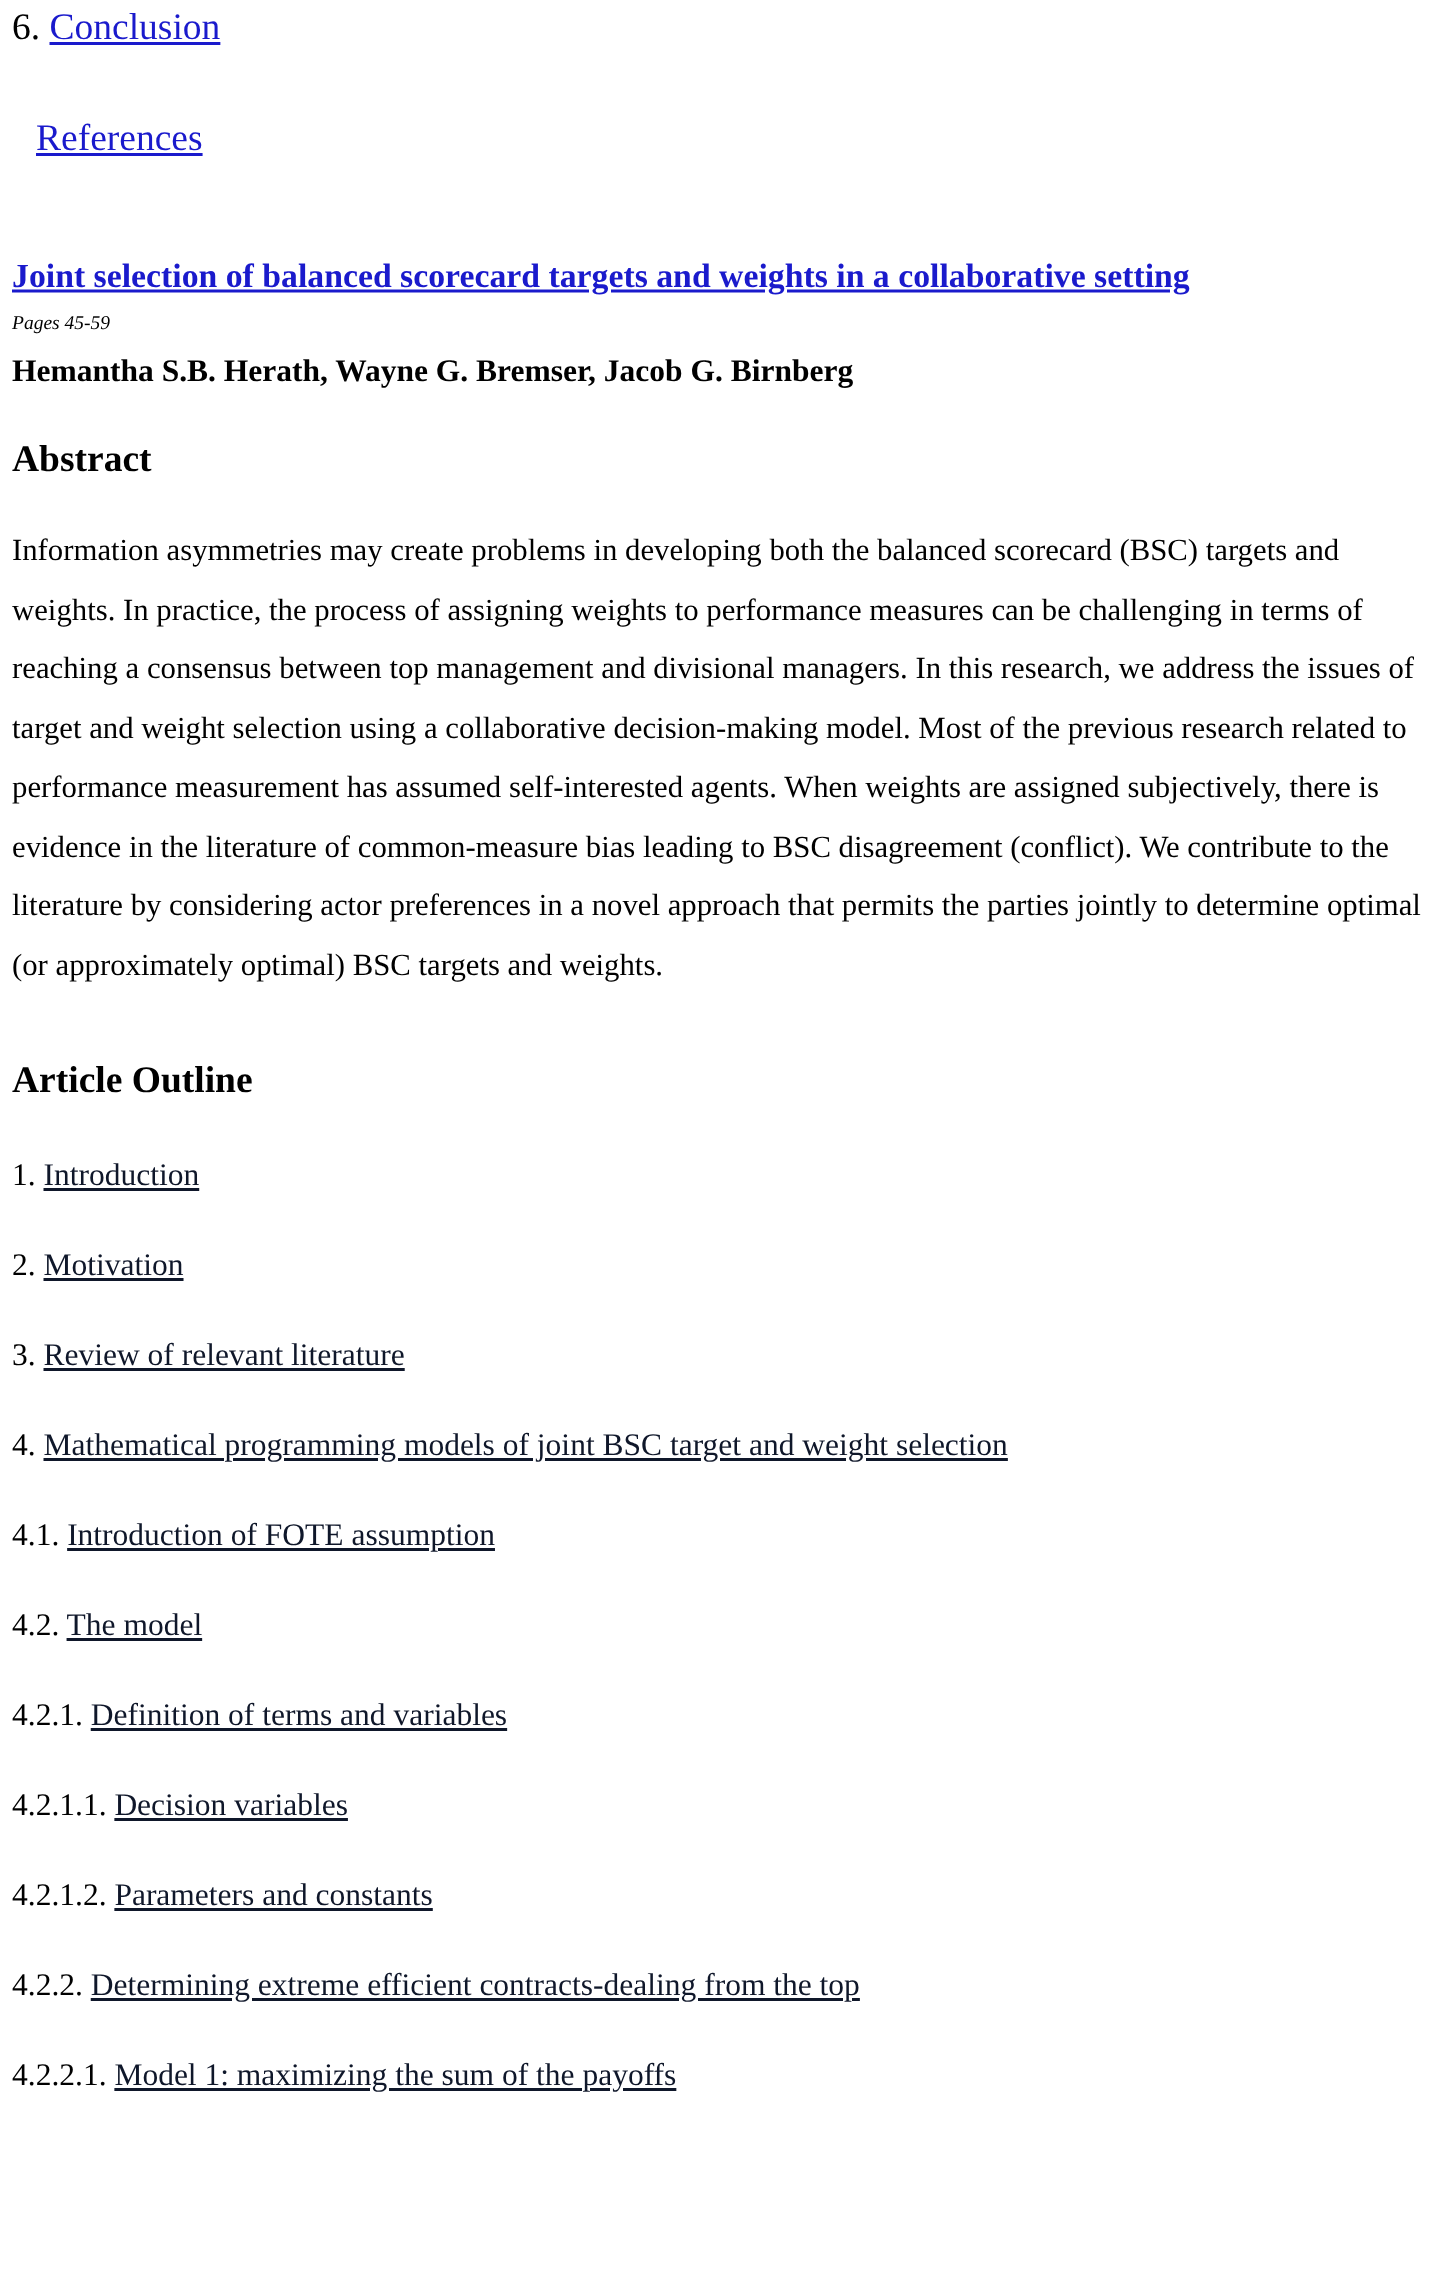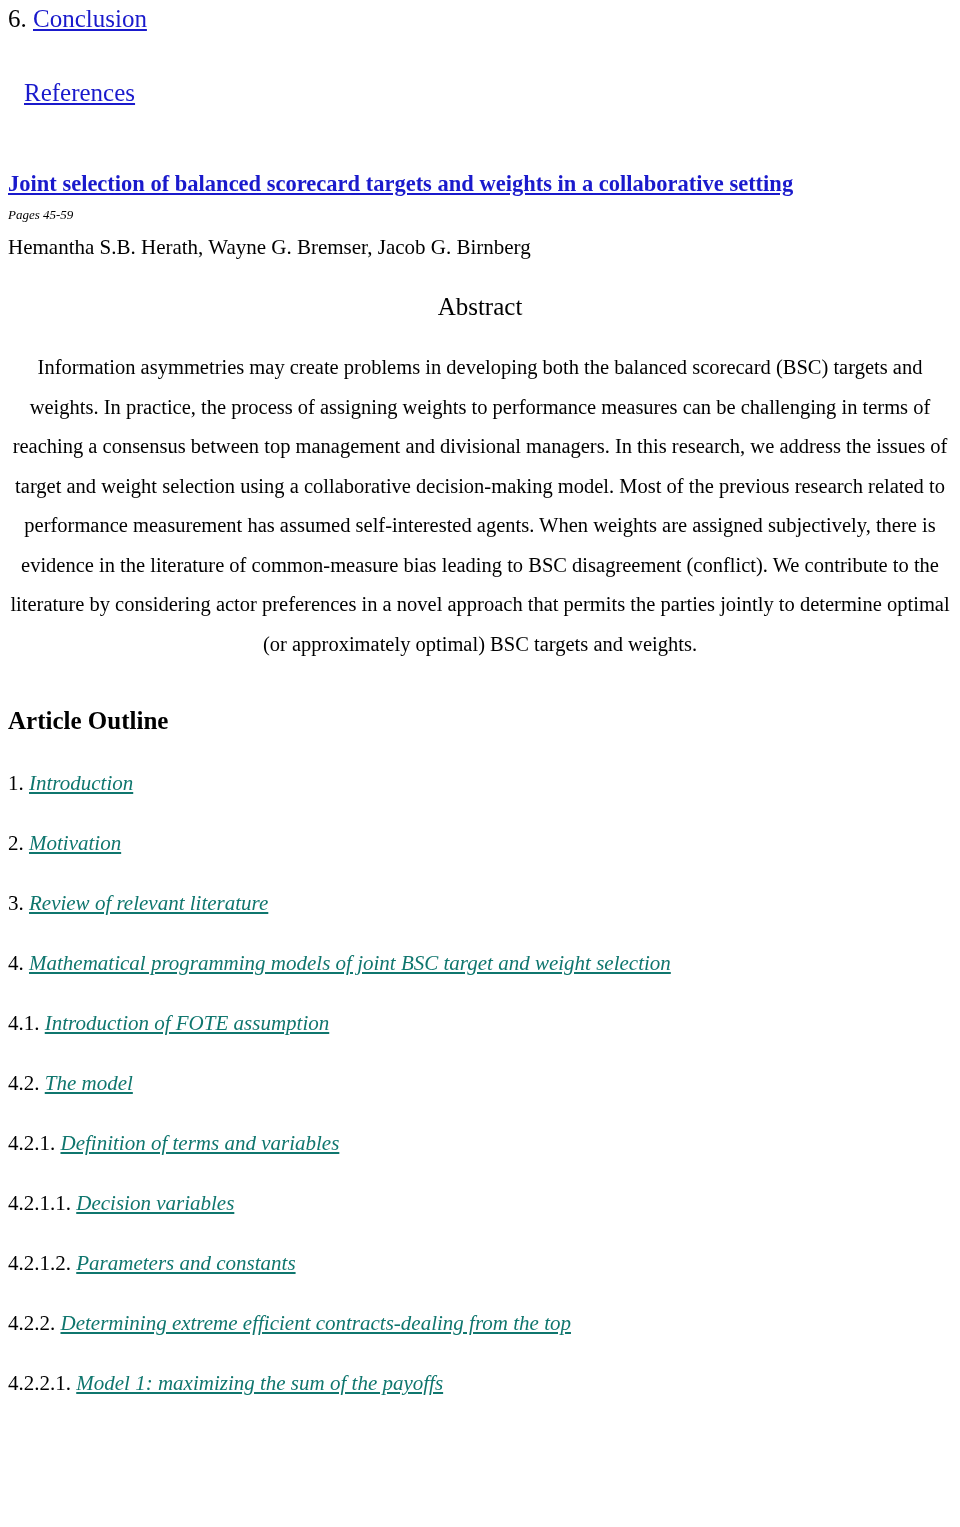--- a/index.html
+++ b/index.html
@@ -54,33 +54,33 @@
   .pages-line {
     font-size: 13px;
     font-style: italic;
     line-height: 26px;
     margin-top: 4px;
   }
   .authors-line {
     font-size: 21px;
     line-height: 30px;
     margin-top: 4px;
+    font-weight: bold;
   }
   .abstract-head {
     font-size: 25px;
-    font-weight: normal;
+    font-weight: bold;
     margin-top: 30px;
     line-height: 30px;
-    text-align: center;
   }
   .abstract-body {
     font-size: 20.5px;
     line-height: 39.5px;
     margin-top: 26px;
-    text-align: center;
+    text-align: left;
   }
   .outline-head {
     font-size: 25px;
     font-weight: bold;
     margin-top: 42px;
     line-height: 30px;
   }
   .outline-list {
     margin: 0;
     padding: 0;
@@ -89,23 +89,22 @@
   .outline-item {
     font-size: 21px;
     line-height: 26px;
     margin-top: 34px;
     white-space: nowrap;
   }
   .outline-item .num {
     color: #000000;
   }
   .outline-item .lbl {
-    color: #0f766e;
+    color: #0f172a;
     text-decoration: underline;
-    font-style: italic;
   }
   .footer {
     position: absolute;
     left: 0;
     top: 1478px;
     width: 960px;
     height: 40px;
   }
 </style>
 </head>

